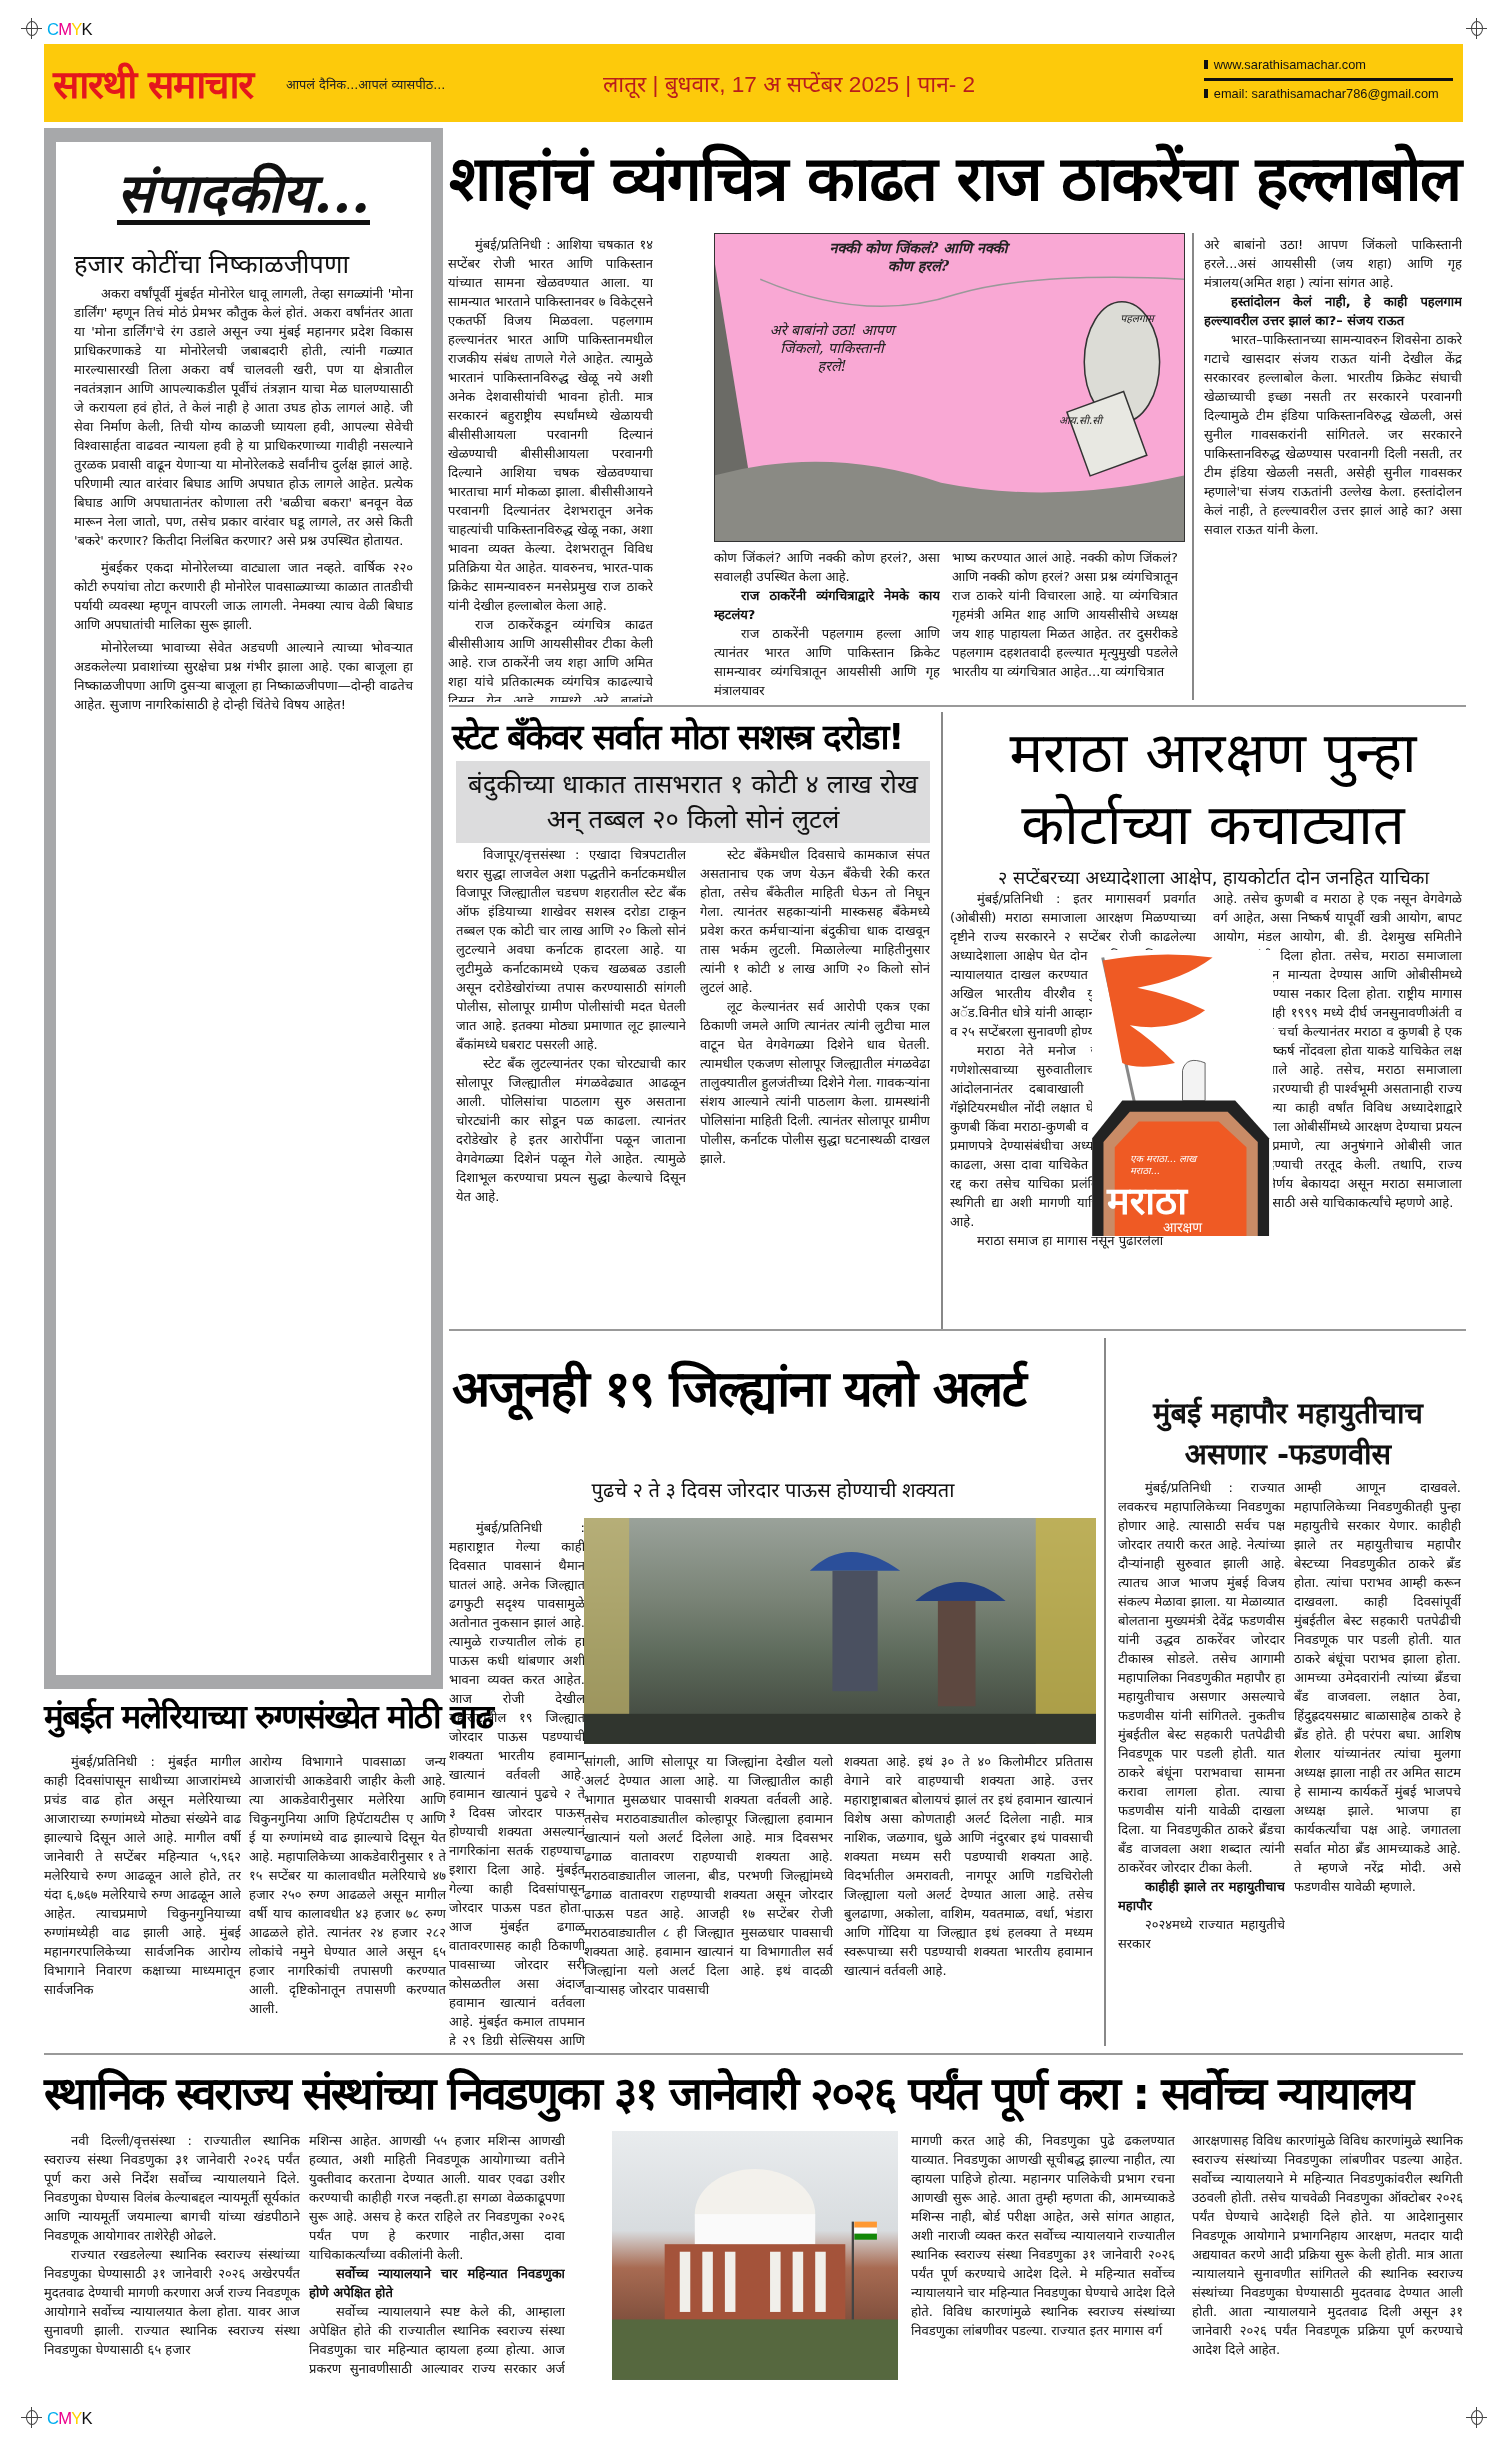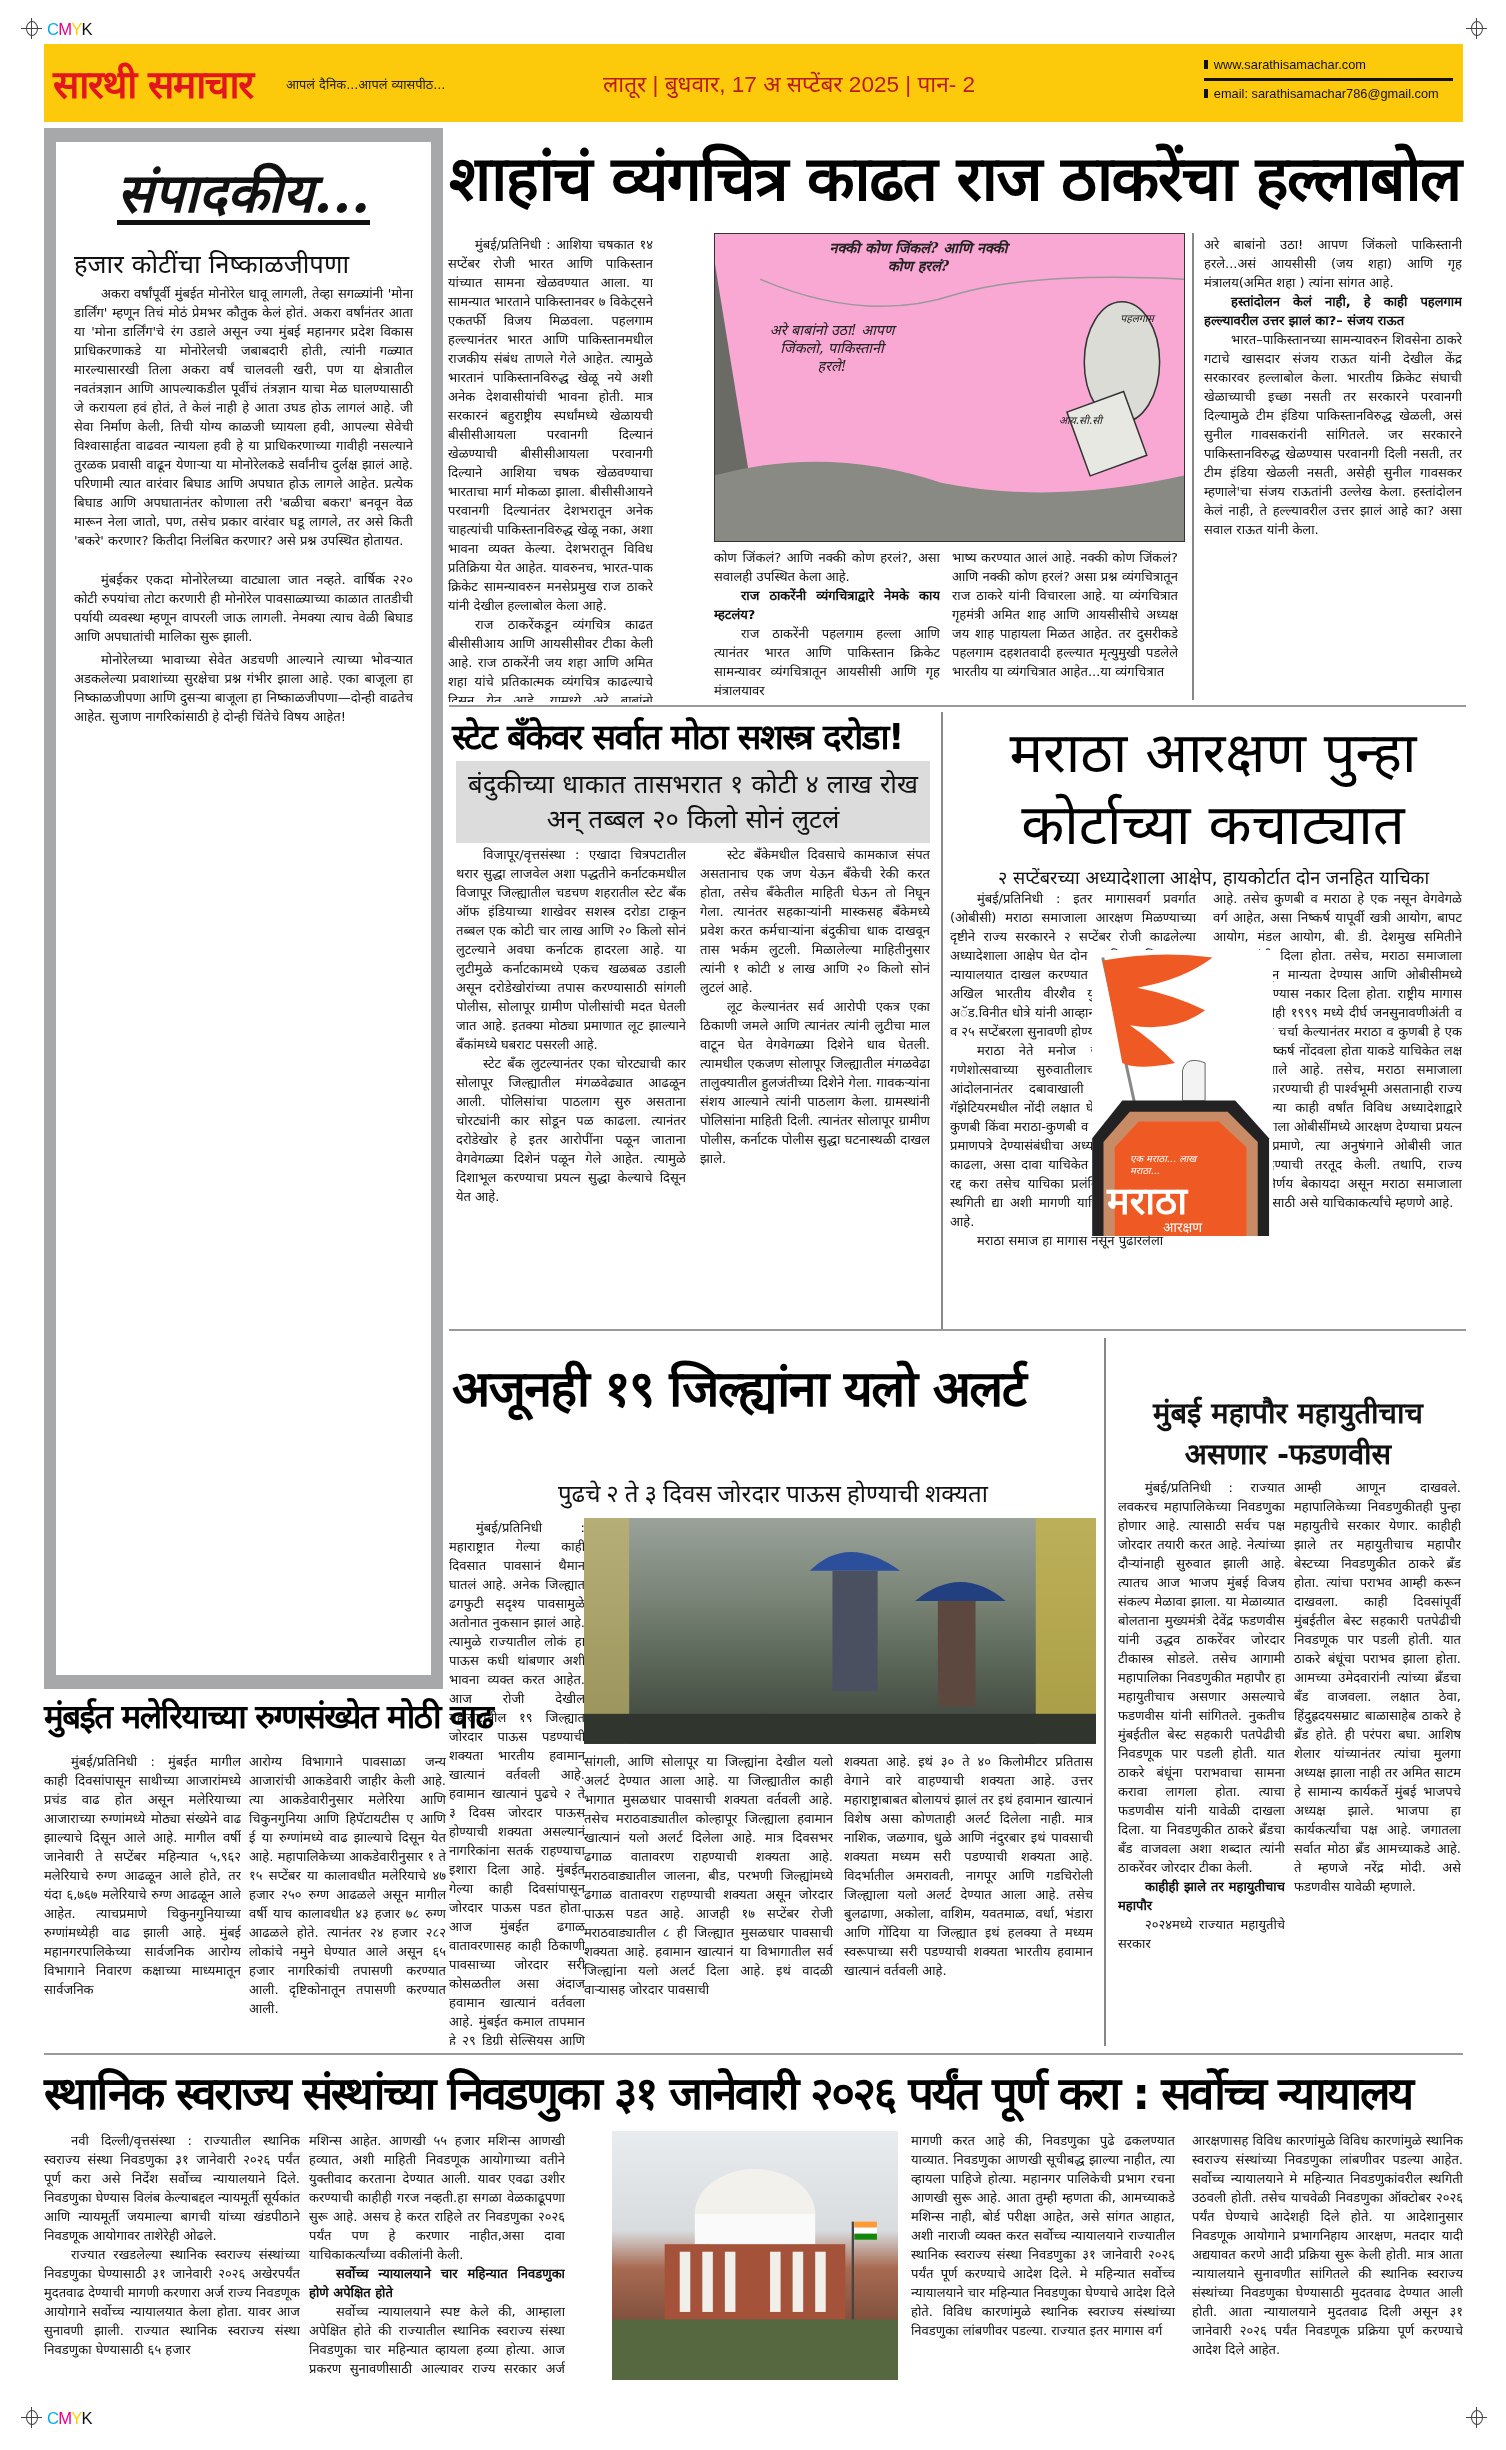--- a/index.html
+++ b/index.html
@@ -64,21 +64,21 @@
       <span>email: sarathisamachar786@gmail.com</span>
     </div>
 </div>
 
 <div class="editorial-box">
   <div class="editorial-inner">
     <div class="ed-title">संपादकीय...</div>
     <div class="ed-headline">हजार कोटींचा निष्काळजीपणा</div>
     <div class="col-text">
       <p>अकरा वर्षांपूर्वी मुंबईत मोनोरेल धावू लागली, तेव्हा सगळ्यांनी 'मोना डार्लिंग' म्हणून तिचं मोठं प्रेमभर कौतुक केलं होतं. अकरा वर्षांनंतर आता या 'मोना डार्लिंग'चे रंग उडाले असून ज्या मुंबई महानगर प्रदेश विकास प्राधिकरणाकडे या मोनोरेलची जबाबदारी होती, त्यांनी गळ्यात मारल्यासारखी तिला अकरा वर्षं चालवली खरी, पण या क्षेत्रातील नवतंत्रज्ञान आणि आपल्याकडील पूर्वीचं तंत्रज्ञान याचा मेळ घालण्यासाठी जे करायला हवं होतं, ते केलं नाही हे आता उघड होऊ लागलं आहे. जी सेवा निर्माण केली, तिची योग्य काळजी घ्यायला हवी, आपल्या सेवेची विश्वासार्हता वाढवत न्यायला हवी हे या प्राधिकरणाच्या गावीही नसल्याने तुरळक प्रवासी वाढून येणाऱ्या या मोनोरेलकडे सर्वांनीच दुर्लक्ष झालं आहे. परिणामी त्यात वारंवार बिघाड आणि अपघात होऊ लागले आहेत. प्रत्येक बिघाड आणि अपघातानंतर कोणाला तरी 'बळीचा बकरा' बनवून वेळ मारून नेला जातो, पण, तसेच प्रकार वारंवार घडू लागले, तर असे किती 'बकरे' करणार? कितीदा निलंबित करणार? असे प्रश्न उपस्थित होतायत.</p>
-      <p style="margin-top:20px">मुंबईकर एकदा मोनोरेलच्या वाट्याला जात नव्हते. वार्षिक २२० कोटी रुपयांचा तोटा करणारी ही मोनोरेल पावसाळ्याच्या काळात तातडीची पर्यायी व्यवस्था म्हणून वापरली जाऊ लागली. नेमक्या त्याच वेळी बिघाड आणि अपघातांची मालिका सुरू झाली.</p>
+      <p style="margin-top:8px">मुंबईकर एकदा मोनोरेलच्या वाट्याला जात नव्हते. वार्षिक २२० कोटी रुपयांचा तोटा करणारी ही मोनोरेल पावसाळ्याच्या काळात तातडीची पर्यायी व्यवस्था म्हणून वापरली जाऊ लागली. नेमक्या त्याच वेळी बिघाड आणि अपघातांची मालिका सुरू झाली.</p>
       <p style="margin-top:4.5px">मोनोरेलच्या भावाच्या सेवेत अडचणी आल्याने त्याच्या भोवऱ्यात अडकलेल्या प्रवाशांच्या सुरक्षेचा प्रश्न गंभीर झाला आहे. एका बाजूला हा निष्काळजीपणा आणि दुसऱ्या बाजूला हा निष्काळजीपणा—दोन्ही वाढतेच आहेत. सुजाण नागरिकांसाठी हे दोन्ही चिंतेचे विषय आहेत!</p>
     </div>
   </div>
 </div>
 
 <div class="abs big-head" style="left:449px;top:134px;font-size:62px">शाहांचं व्यंगचित्र काढत राज ठाकरेंचा हल्लाबोल</div>
 <div class="col col-text" style="left:448px;top:235px;width:205px;height:467px;overflow:hidden">
   <p>मुंबई/प्रतिनिधी : आशिया चषकात १४ सप्टेंबर रोजी भारत आणि पाकिस्तान यांच्यात सामना खेळवण्यात आला. या सामन्यात भारताने पाकिस्तानवर ७ विकेट्सने एकतर्फी विजय मिळवला. पहलगाम हल्ल्यानंतर भारत आणि पाकिस्तानमधील राजकीय संबंध ताणले गेले आहेत. त्यामुळे भारतानं पाकिस्तानविरुद्ध खेळू नये अशी अनेक देशवासीयांची भावना होती. मात्र सरकारनं बहुराष्ट्रीय स्पर्धांमध्ये खेळायची बीसीसीआयला परवानगी दिल्यानं खेळण्याची बीसीसीआयला परवानगी दिल्याने आशिया चषक खेळवण्याचा भारताचा मार्ग मोकळा झाला. बीसीसीआयने परवानगी दिल्यानंतर देशभरातून अनेक चाहत्यांची पाकिस्तानविरुद्ध खेळू नका, अशा भावना व्यक्त केल्या. देशभरातून विविध प्रतिक्रिया येत आहेत. यावरुनच, भारत-पाक क्रिकेट सामन्यावरुन मनसेप्रमुख राज ठाकरे यांनी देखील हल्लाबोल केला आहे.</p>
   <p>राज ठाकरेंकडून व्यंगचित्र काढत बीसीसीआय आणि आयसीसीवर टीका केली आहे. राज ठाकरेंनी जय शहा आणि अमित शहा यांचे प्रतिकात्मक व्यंगचित्र काढल्याचे दिसून येत आहे. यामध्ये अरे बाबांनो उठा...आपण जिंकलो, पाकिस्तानी हरले...असं म्हणत नक्की</p>
 </div>
@@ -143,21 +143,21 @@
     <path d="M120 200 L120 160 Q125 140 150 150 L150 200 Z" fill="#f3f3f3" stroke="#333"></path>
   </svg>
   <div class="abs" style="left:38px;top:203px;width:90px;font-size:9.8px;color:#fff;font-family:'DejaVu Serif',serif;font-style:italic;line-height:12px">एक मराठा... लाख मराठा...</div>
   <div class="abs" style="left:15px;top:223px;width:151px;font-size:38px;font-weight:bold;color:#fff;text-align:left;font-family:'DejaVu Sans',sans-serif">मराठा</div>
   <div class="abs" style="left:15px;top:267px;width:151px;font-size:13.6px;color:#fff;text-align:center">आरक्षण</div>
 </div>
 
 <div class="hr" style="left:449px;top:1329px;width:1017px"></div>
 
 <div class="abs big-head" style="left:452px;top:1353px;font-size:50px">अजूनही १९ जिल्ह्यांना यलो अलर्ट</div>
-<div class="abs" style="left:449px;top:1476px;width:648px;text-align:center;font-family:Liberation Serif, serif;font-size:24px">पुढचे २ ते ३ दिवस जोरदार पाऊस होण्याची शक्यता</div>
+<div class="abs" style="left:449px;top:1476px;width:648px;text-align:center;font-family:Liberation Sans, sans-serif;font-size:20px">पुढचे २ ते ३ दिवस जोरदार पाऊस होण्याची शक्यता</div>
 <div class="col col-text" style="left:449px;top:1518px;width:136px;height:527px;overflow:hidden">
   <p>मुंबई/प्रतिनिधी : महाराष्ट्रात गेल्या काही दिवसात पावसानं थैमान घातलं आहे. अनेक जिल्ह्यात ढगफुटी सदृश्य पावसामुळे अतोनात नुकसान झालं आहे. त्यामुळे राज्यातील लोकं हा पाऊस कधी थांबणार अशी भावना व्यक्त करत आहेत. आज रोजी देखील महाराष्ट्रातील १९ जिल्ह्यात जोरदार पाऊस पडण्याची शक्यता भारतीय हवामान खात्यानं वर्तवली आहे. हवामान खात्यानं पुढचे २ ते ३ दिवस जोरदार पाऊस होण्याची शक्यता असल्यानं नागरिकांना सतर्क राहण्याचा इशारा दिला आहे. मुंबईत गेल्या काही दिवसांपासून जोरदार पाऊस पडत होता. आज मुंबईत ढगाळ वातावरणासह काही ठिकाणी पावसाच्या जोरदार सरी कोसळतील असा अंदाज हवामान खात्यानं वर्तवला आहे. मुंबईत कमाल तापमान हे २९ डिग्री सेल्सियस आणि किमान तापमान हे २४ डिग्री सेल्सियस इतके राहण्याची शक्यता आहे.</p>
 
 </div>
 <div class="photo rain" style="left:584px;top:1518px;width:512px;height:226px">
   <svg width="512" height="226" viewBox="0 0 680 300">
     <rect x="0" y="0" width="60" height="300" fill="#c2b46a" opacity=".7"></rect>
     <rect x="600" y="0" width="80" height="300" fill="#c6b34a" opacity=".8"></rect>
     <path d="M300 70 Q350 20 420 70 Z" fill="#2b4f9a"></path>
     <path d="M440 110 Q500 60 560 110 Z" fill="#223f80"></path>

